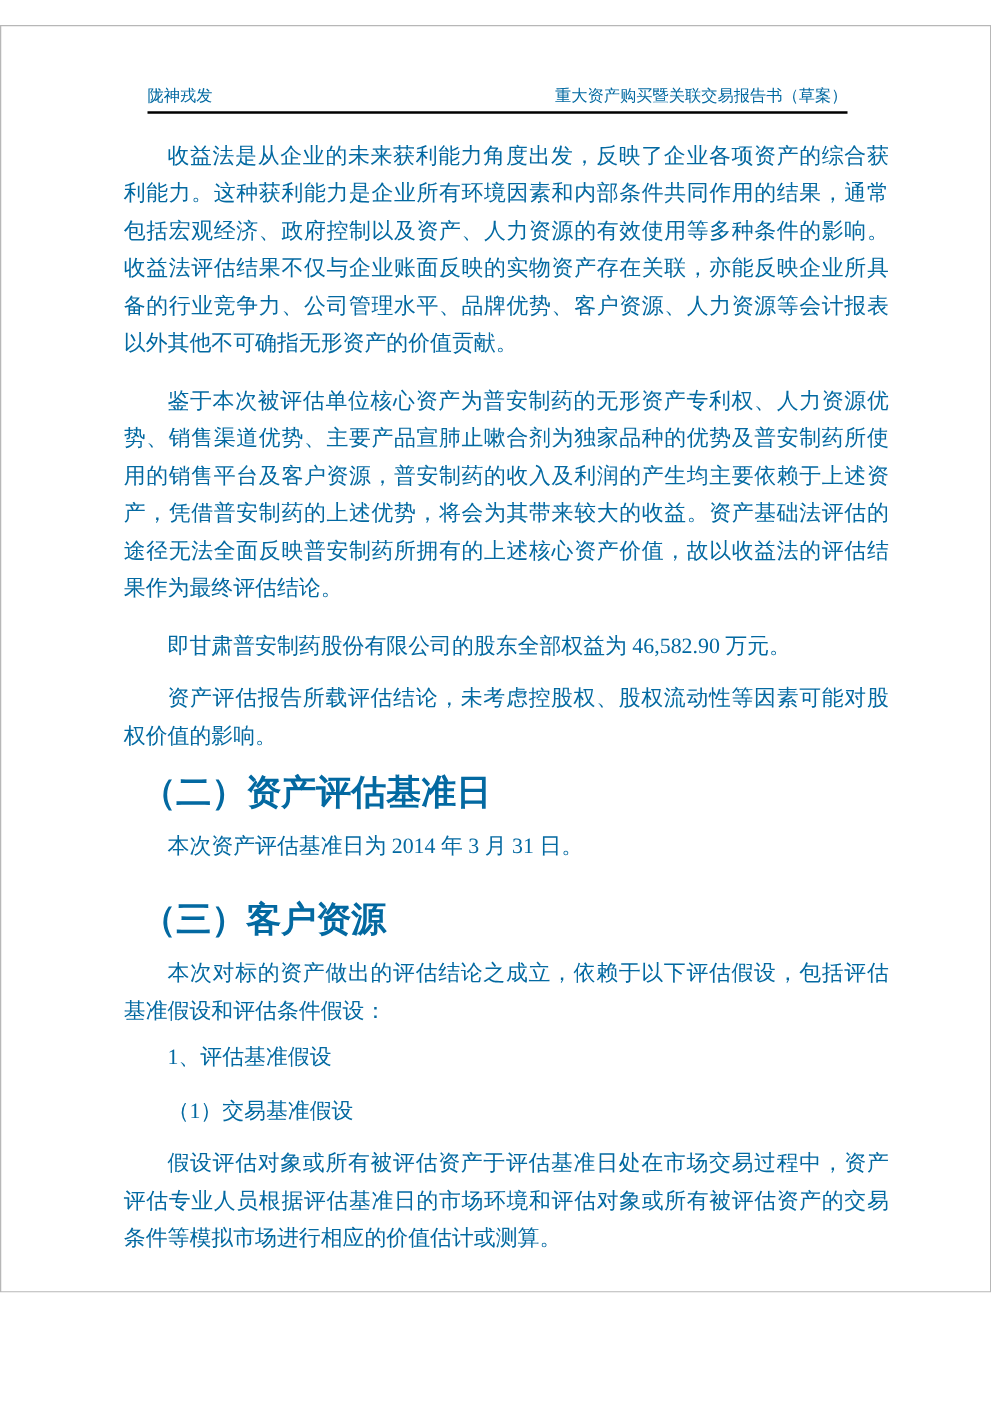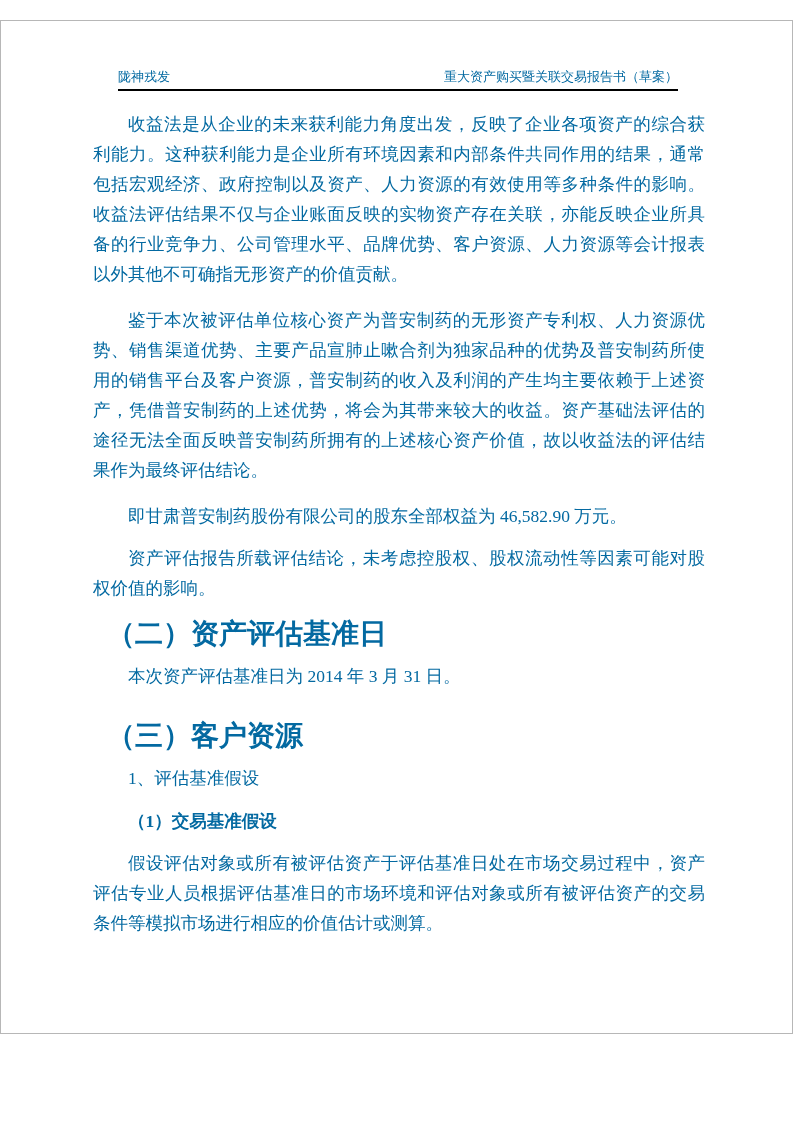--- a/index.html
+++ b/index.html
@@ -22,36 +22,36 @@
     justify-content:space-between;
     align-items:flex-end;
     border-bottom:2px solid #000;
     padding-bottom:4px;
     font-size:13px;
     line-height:16px;
     white-space:nowrap;
   }
   .body {
     position:absolute;
-    left:92px; top:88px;
+    left:98px; top:88px;
     width:612px;
     font-size:17.5px;
     line-height:30px;
     text-align:justify;
   }
   .body p {
     margin:0 0 16px 0;
     text-indent:2em;
   }
   p.p3 { margin-bottom:12px; }
   p.p4 { margin-bottom:0; }
   p.p5 { margin-bottom:0; }
   p.p6 { margin-bottom:7px; }
   p.s1 { margin-bottom:13px; }
-  p.s2 { margin-bottom:12px;font-weight:bold; }
+  p.s2 { margin-bottom:12px; }
   p.p7 { margin-bottom:0; }
   .heading {
     font-family:"Liberation Sans","DejaVu Sans",sans-serif;
     font-weight:bold;
     font-size:28px;
     line-height:30px;
     margin:0;
     padding-left:14px;
     text-align:left;
     text-indent:0;
@@ -80,20 +80,21 @@
   <div class="body">
     <p class="p1">收益法是从企业的未来获利能力角度出发，反映了企业各项资产的综合获利能力。这种获利能力是企业所有环境因素和内部条件共同作用的结果，通常包括宏观经济、政府控制以及资产、人力资源的有效使用等多种条件的影响。收益法评估结果不仅与企业账面反映的实物资产存在关联，亦能反映企业所具备的行业竞争力、公司管理水平、品牌优势、客户资源、人力资源等会计报表以外其他不可确指无形资产的价值贡献。</p>
     <p class="p2">鉴于本次被评估单位核心资产为普安制药的无形资产专利权、人力资源优势、销售渠道优势、主要产品宣肺止嗽合剂为独家品种的优势及普安制药所使用的销售平台及客户资源，普安制药的收入及利润的产生均主要依赖于上述资产，凭借普安制药的上述优势，将会为其带来较大的收益。资产基础法评估的途径无法全面反映普安制药所拥有的上述核心资产价值，故以收益法的评估结果作为最终评估结论。</p>
     <p class="p3">即甘肃普安制药股份有限公司的股东全部权益为 46,582.90 万元。</p>
     <p class="p4">资产评估报告所载评估结论，未考虑控股权、股权流动性等因素可能对股权价值的影响。</p>
 
     <h2 class="heading h2">（二）资产评估基准日</h2>
     <p class="p5">本次资产评估基准日为 2014 年 3 月 31 日。</p>
 
     <h2 class="heading h3">（三）客户资源</h2>
+    <p class="p6">本次对标的资产做出的评估结论之成立，依赖于以下评估假设，包括评估基准假设和评估条件假设：</p>
     <p class="s1">1、评估基准假设</p>
     <p class="s2">（1）交易基准假设</p>
     <p class="p7">假设评估对象或所有被评估资产于评估基准日处在市场交易过程中，资产评估专业人员根据评估基准日的市场环境和评估对象或所有被评估资产的交易条件等模拟市场进行相应的价值估计或测算。</p>
   </div>
 
   <div class="footer">
     <span>132</span>
   </div>
 
 </div>

